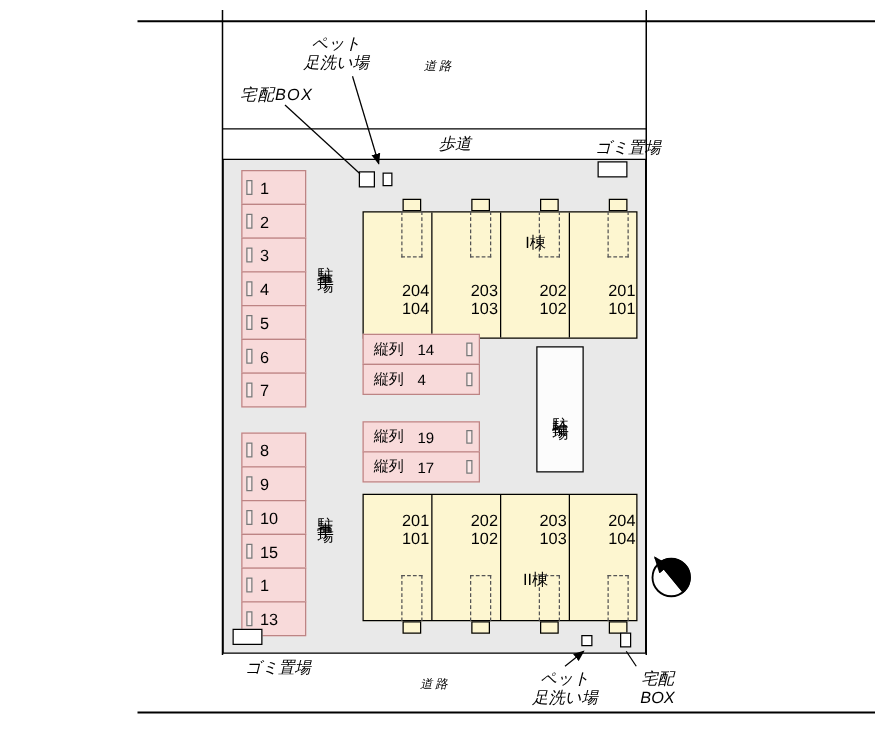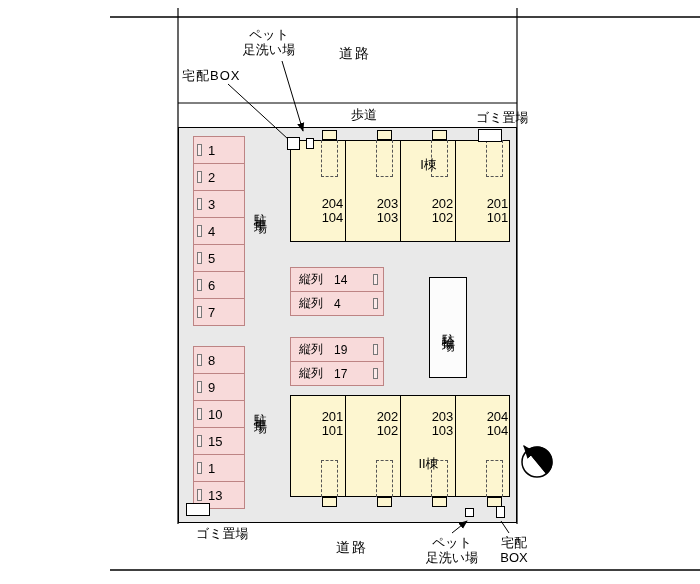--- a/index.html
+++ b/index.html
@@ -5,22 +5,22 @@
   * { margin:0; padding:0; box-sizing:border-box; }
   html,body { background:#fff; }
   body { font-family:"Liberation Sans","DejaVu Sans",sans-serif; color:#000; }
   .canvas { position:relative; width:700px; height:584px; background:#fff; overflow:hidden; }
 
   .site { position:absolute; left:178px; top:127px; width:339px; height:396px;
           background:#e9e9e9; border:1px solid #000; z-index:1; }
 
   .lines { position:absolute; left:0; top:0; z-index:6; pointer-events:none; }
 
-  .lbl { position:absolute; font-size:13px; line-height:15px; white-space:nowrap; z-index:4; }
-  .road { font-size:14px; letter-spacing:2px; }
+  .lbl { position:absolute; font-size:13px; line-height:15px; white-space:nowrap; z-index:4;font-style:italic; }
+  .road { font-size:10px; letter-spacing:2px; }
   .center { text-align:center; white-space:normal; }
   .center span { display:block; }
 
   .vlabel { position:absolute; writing-mode:vertical-rl; text-orientation:upright;
             font-size:13px; letter-spacing:4px; z-index:4; }
 
   .stall-col { position:absolute; left:193px; width:52px; z-index:2; }
   .stall { position:relative; height:28px; background:#f8dada; border:1px solid #bd8484;
            font-size:13px; display:flex; align-items:center; padding-left:14px; }
   .stall + .stall { margin-top:-1px; }
@@ -61,21 +61,21 @@
 
   <div class="site"></div>
 
   <div class="lbl road" style="left:339px;top:46px">道路</div>
 
   <div class="lbl center" style="left:233px;top:27px;width:72px">
     <span>ペット</span>
     <span>足洗い場</span>
   </div>
 
-  <div class="lbl" style="left:182px;top:68px;letter-spacing:1px">宅配BOX</div>
+  <div class="lbl" style="left:192px;top:68px;letter-spacing:1px">宅配BOX</div>
 
   <div class="lbl" style="left:351px;top:107px">歩道</div>
 
   <div class="lbl" style="left:476px;top:110px">ゴミ置場</div>
 
   <div class="box" style="left:478px;top:129px;width:24px;height:13px"></div>
   <div class="box" style="left:287px;top:137px;width:13px;height:13px"></div>
   <div class="box" style="left:306px;top:138px;width:8px;height:11px"></div>
 
   <div class="vlabel" style="left:251px;top:203px">駐車場</div>
@@ -132,21 +132,21 @@
     <div class="stall">
         <span class="stopper"></span>
         <span>1</span>
       </div>
     <div class="stall">
         <span class="stopper"></span>
         <span>13</span>
       </div>
   </div>
 
-  <div class="building" style="top:140px">
+  <div class="building" style="top:169px">
     <div class="unit" style="left:0"></div>
     <div class="unit" style="left:55px"></div>
     <div class="unit" style="left:110px"></div>
     <div class="unit last" style="left:165px"></div>
 
     <div class="tab" style="left:31px;top:-11px"></div>
     <div class="tab" style="left:86px;top:-11px"></div>
     <div class="tab" style="left:141px;top:-11px"></div>
     <div class="tab" style="left:196px;top:-11px"></div>
 
@@ -247,21 +247,21 @@
   <div class="lbl road" style="left:336px;top:540px">道路</div>
 
   <div class="box" style="left:465px;top:508px;width:9px;height:9px"></div>
   <div class="box" style="left:496px;top:506px;width:9px;height:12px"></div>
 
   <div class="lbl center" style="left:421px;top:535px;width:62px">
     <span>ペット</span>
     <span>足洗い場</span>
   </div>
 
-  <div class="lbl center" style="left:492px;top:535px;width:44px">
+  <div class="lbl center" style="left:504px;top:535px;width:44px">
     <span>宅配</span>
     <span>BOX</span>
   </div>
 
   <svg class="lines" width="700" height="584" viewBox="0 0 700 584">
     <defs>
       <marker id="ah" viewBox="0 0 10 8" refX="9" refY="4" markerWidth="9" markerHeight="8" orient="auto">
         <path d="M0,0 L10,4 L0,8 Z" fill="#000"></path>
       </marker>
     </defs>

